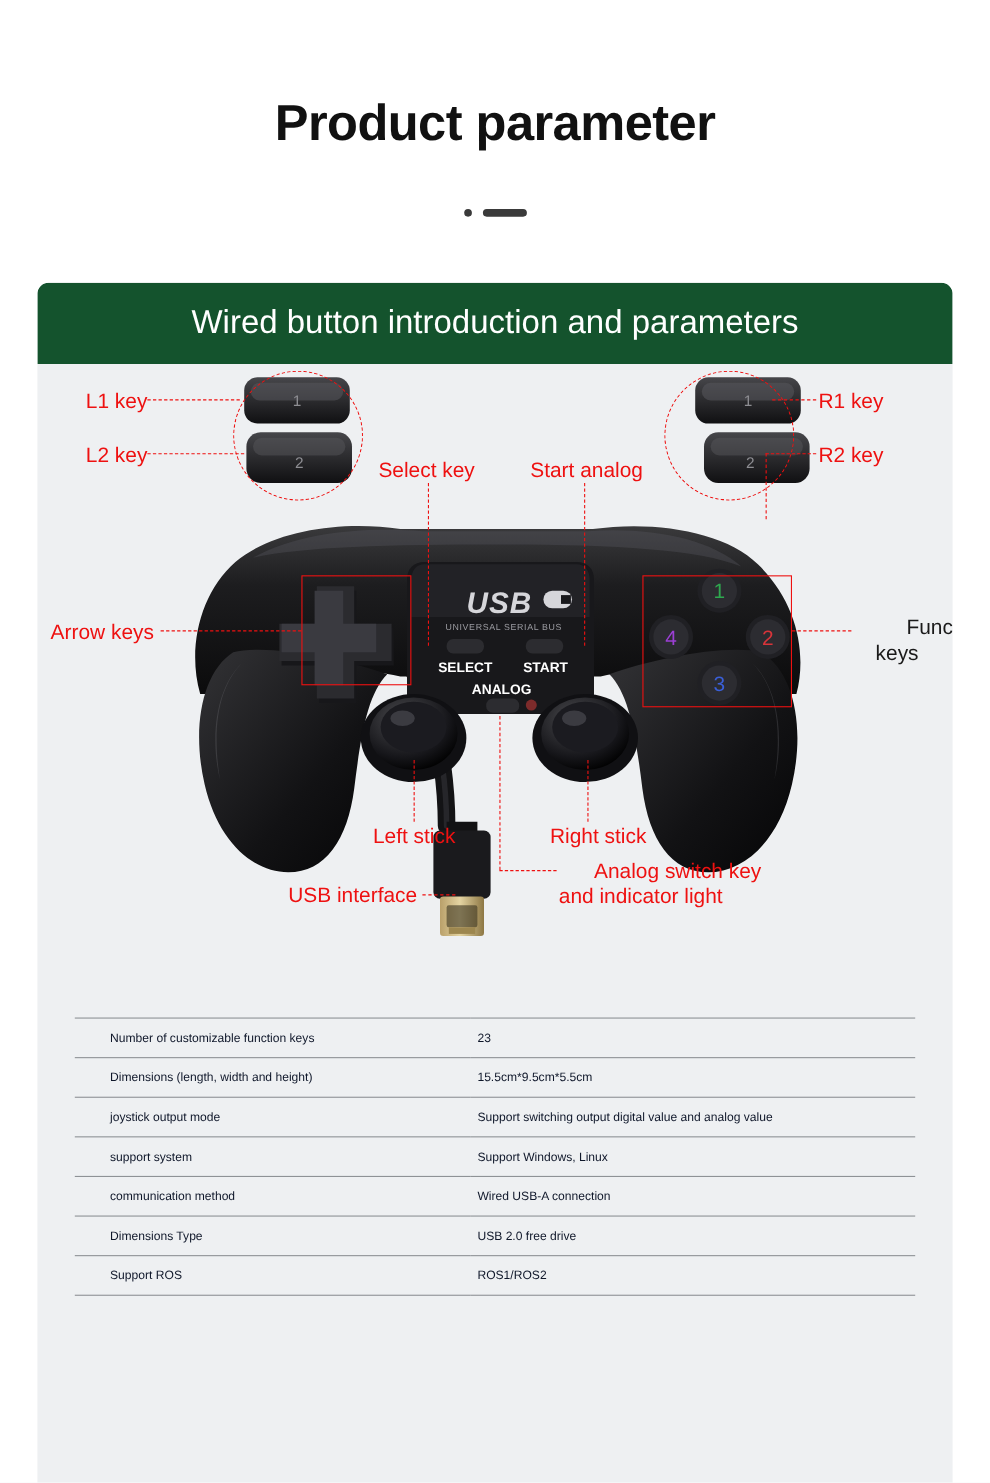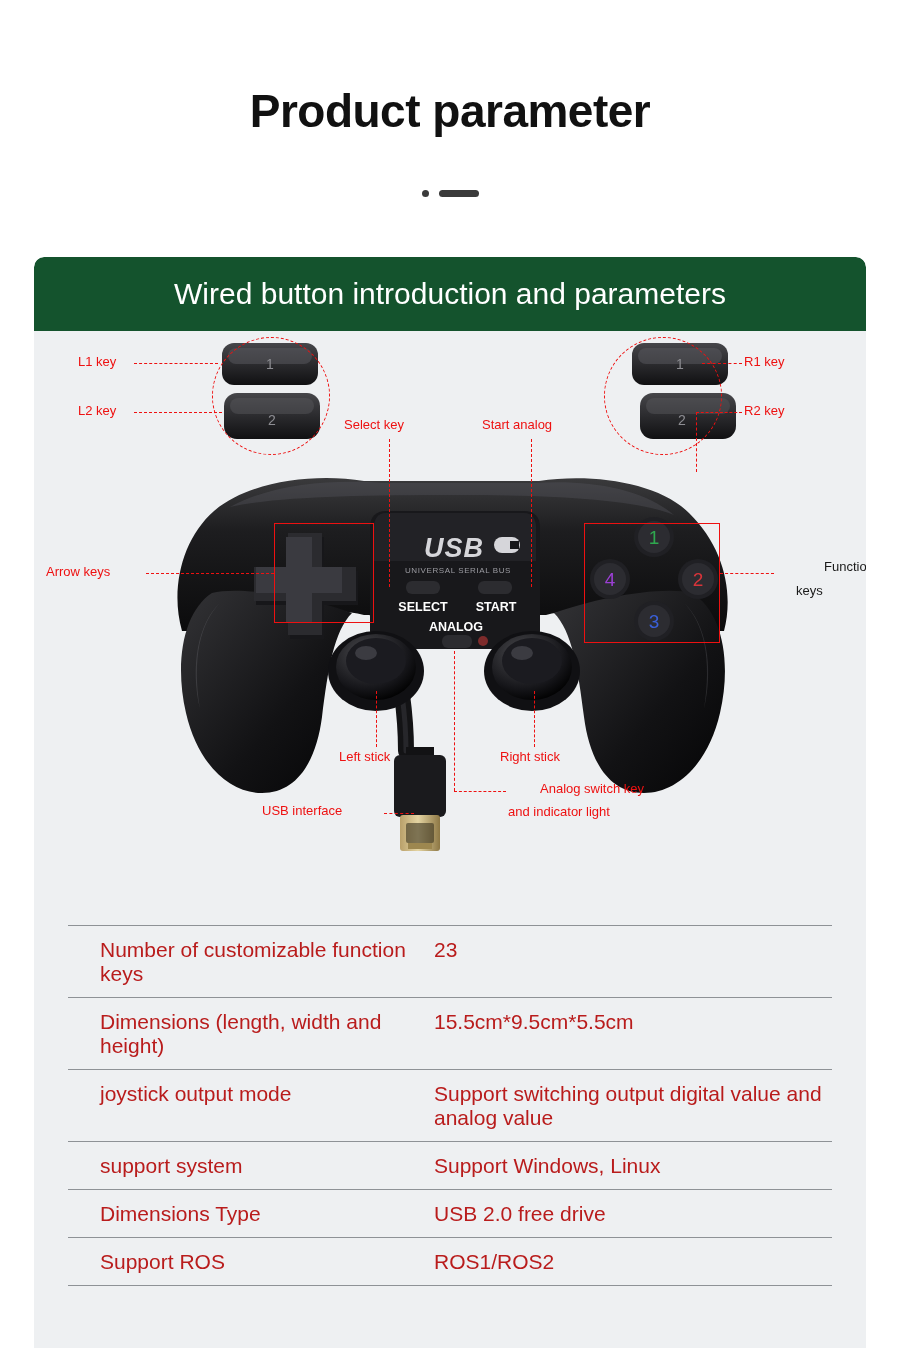--- a/index.html
+++ b/index.html
@@ -61,21 +61,21 @@
     font-weight: normal;
   }
   
   .diagram {
     position: relative;
     height: 600px;
   }
   .lbl {
     position: absolute;
     color: #ee1111;
-    font-size: 13px;
+    font-size: 19px;
     white-space: nowrap;
     line-height: 1.22;
   }
   .dline {
     position: absolute;
     border-top: 1.6px dashed #ee1111;
     height: 0;
   }
   .dlinev {
     position: absolute;
@@ -98,22 +98,22 @@
     position: absolute;
     left: 34px;
     right: 34px;
     top: 668px;
     border-collapse: collapse;
     width: 764px;
   }
   .spec tr { border-bottom: 1.3px solid #8e9296; }
   .spec tr:first-child { border-top: 1.3px solid #8e9296; }
   .spec td {
-    font-size: 21px;
-    color: #b91c1c;
+    font-size: 11px;
+    color: #0f172a;
     padding: 12px 4px 11px 4px;
     vertical-align: top;
   }
   .spec td.k { width: 360px; padding-left: 32px; }
   .spec td.v { padding-left: 6px; }
 </style>
 </head>
 <body>
 
 <div class="page-title">Product parameter</div>
@@ -331,20 +331,24 @@
       </tr>
       <tr>
         <td class="k">joystick output mode</td>
         <td class="v">Support switching output digital value and analog value</td>
       </tr>
       <tr>
         <td class="k">support system</td>
         <td class="v">Support Windows, Linux</td>
       </tr>
       <tr>
+        <td class="k">communication method</td>
+        <td class="v">Wired USB-A connection</td>
+      </tr>
+      <tr>
         <td class="k">Dimensions Type</td>
         <td class="v">USB 2.0 free drive</td>
       </tr>
       <tr>
         <td class="k">Support ROS</td>
         <td class="v">ROS1/ROS2</td>
       </tr>
     </tbody>
   </table>
 

